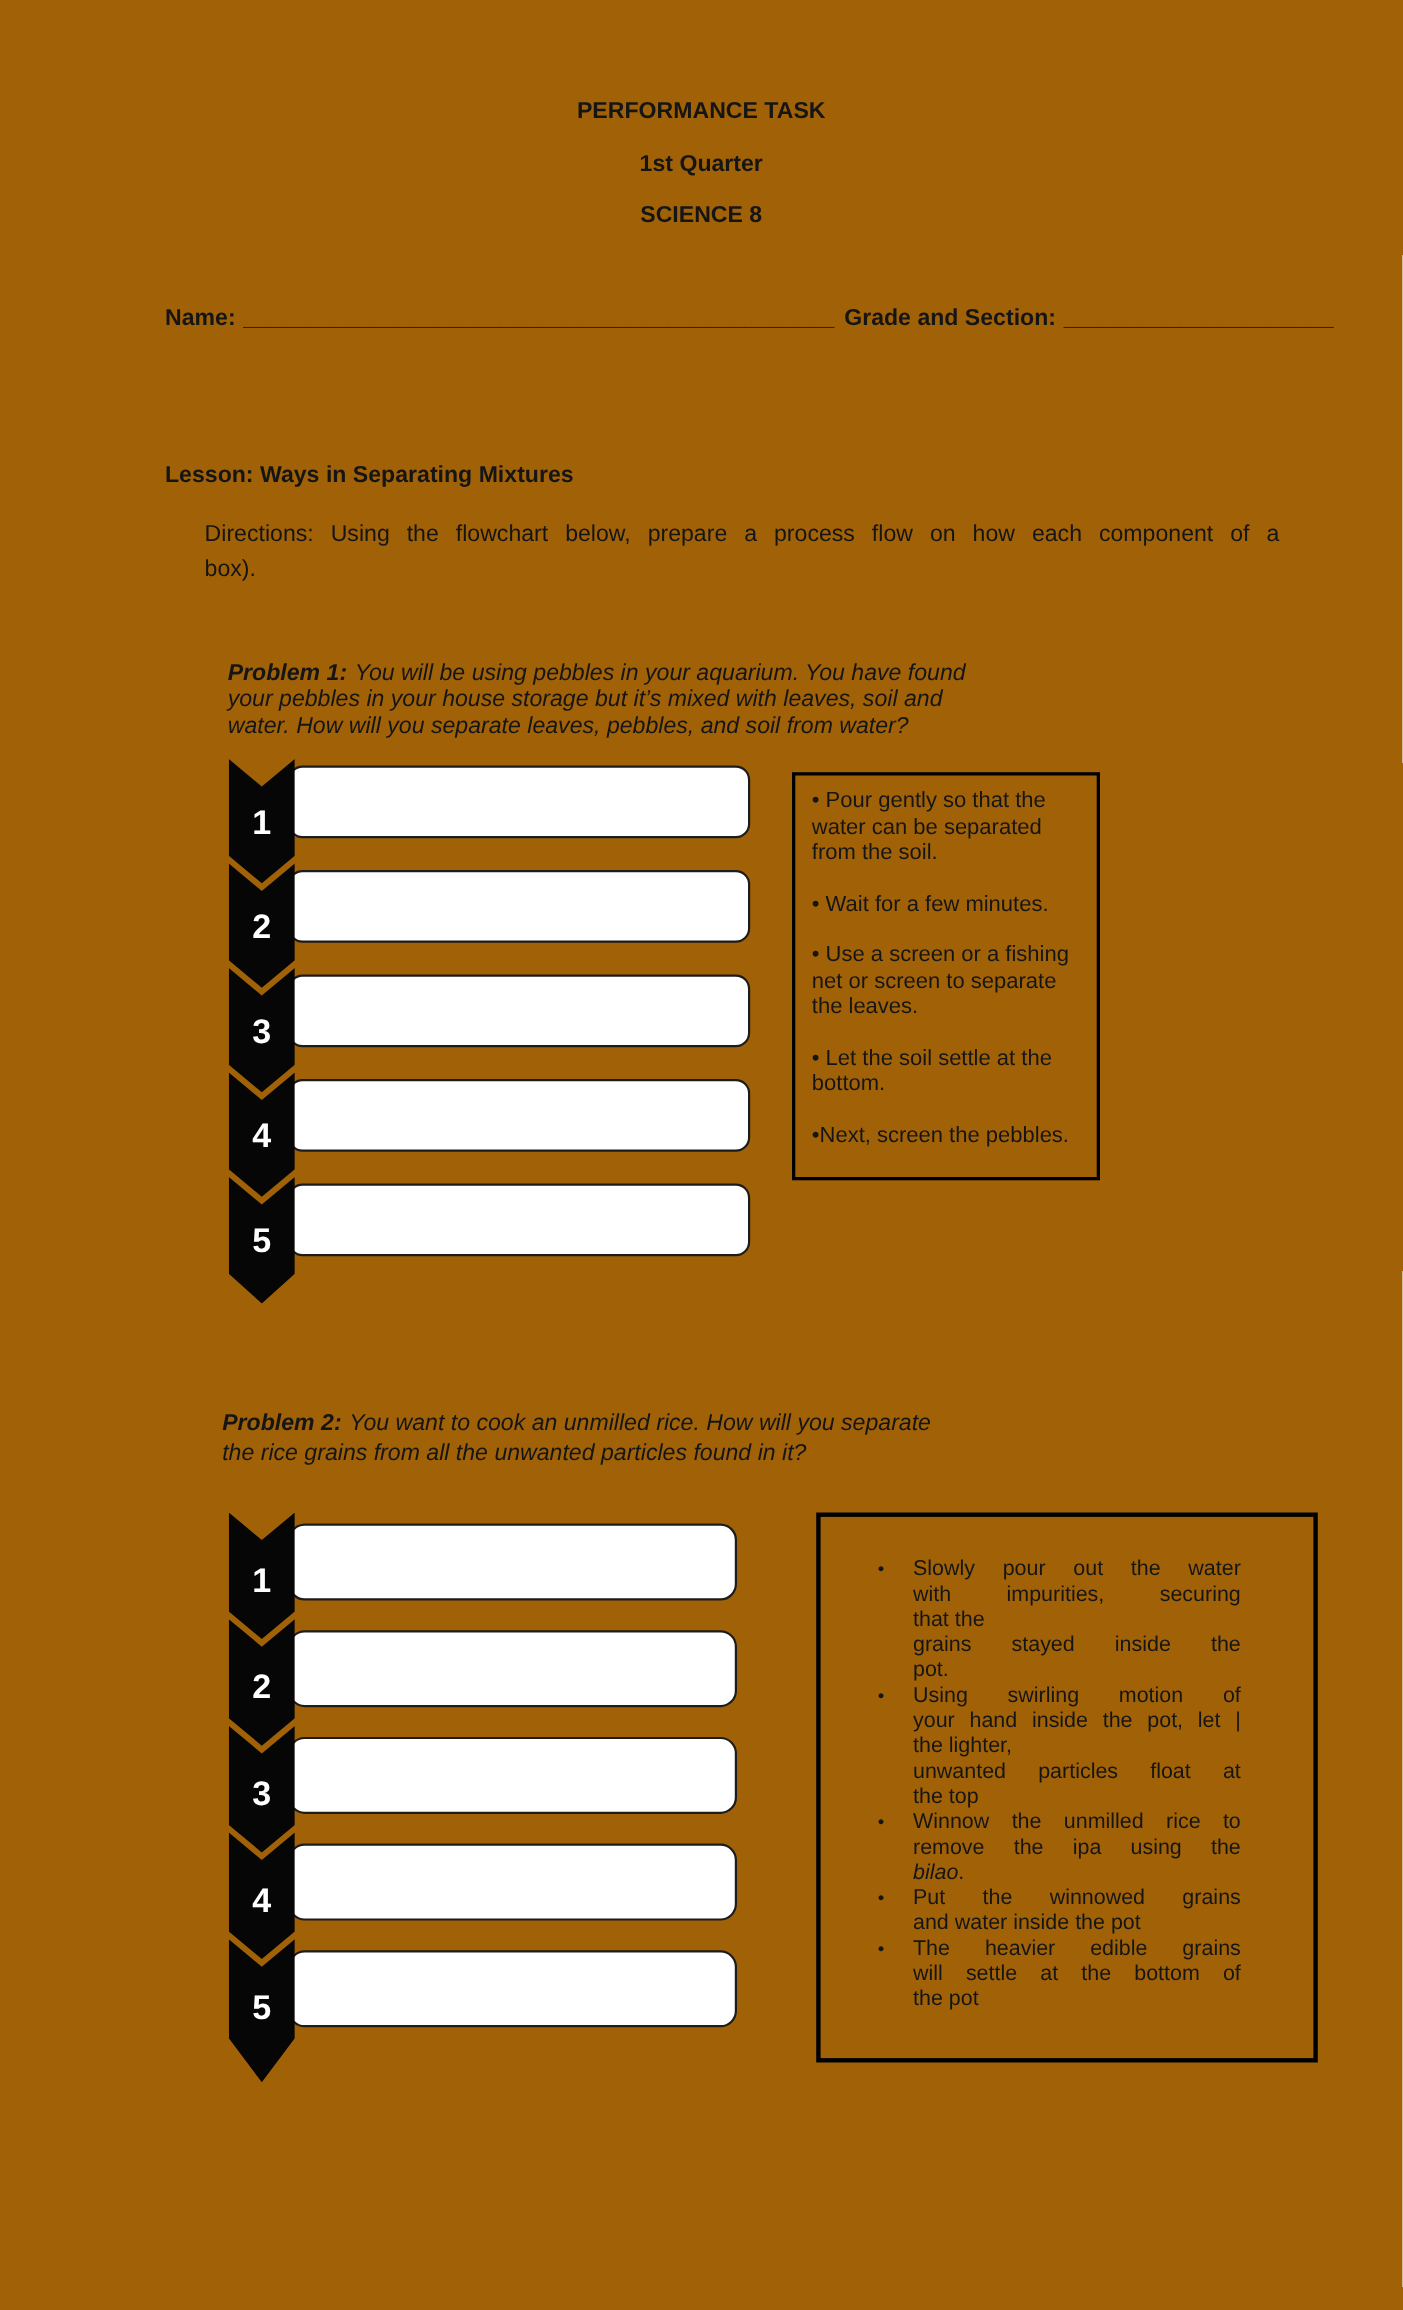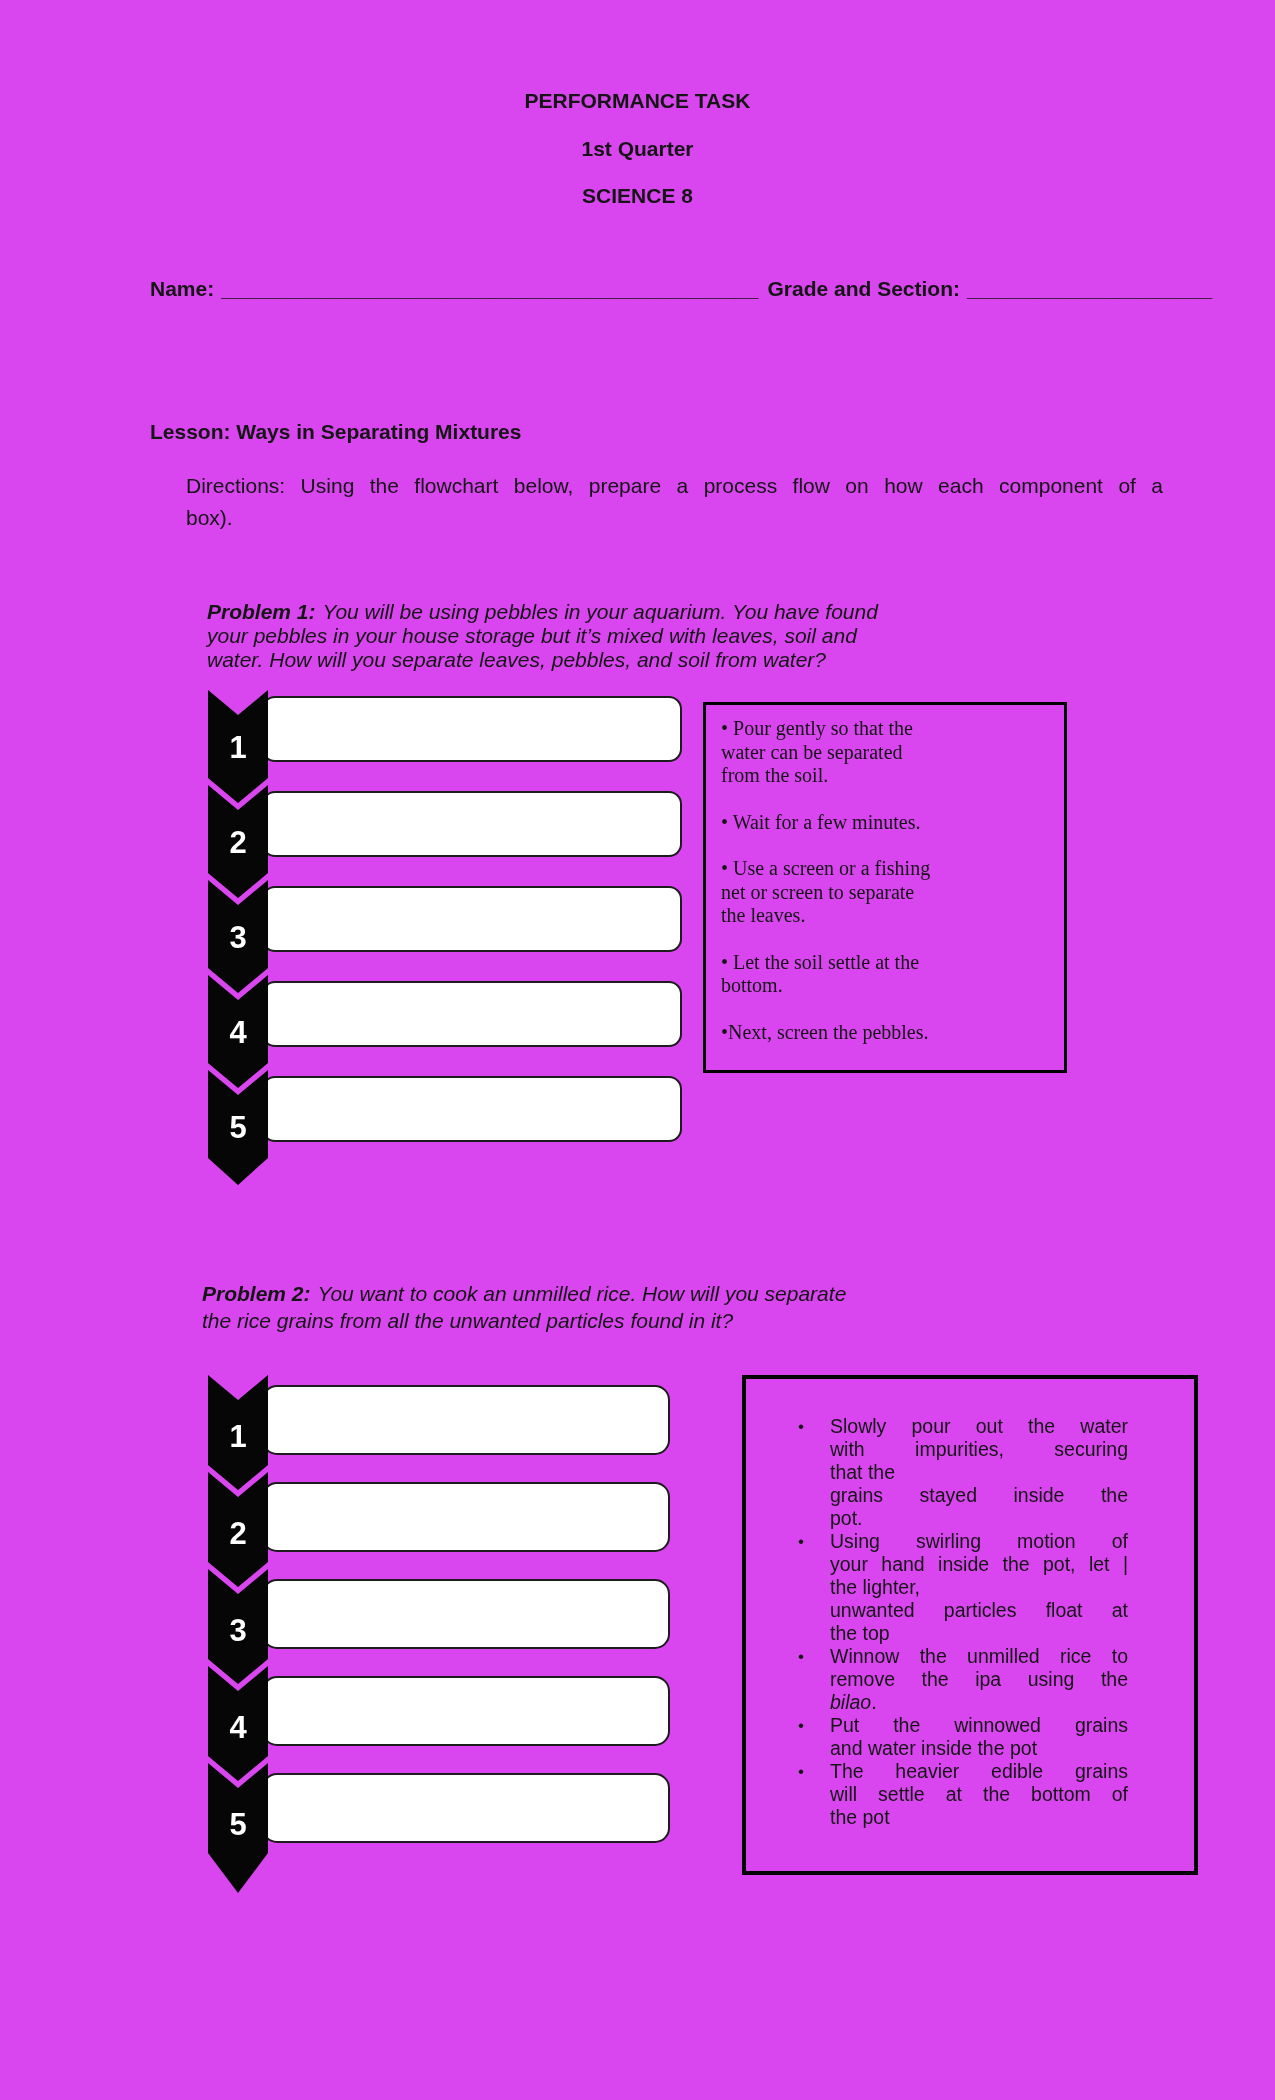--- a/index.html
+++ b/index.html
@@ -3,21 +3,21 @@
 <meta charset="utf-8">
 <style>
   html, body {
     margin: 0; padding: 0;
     width: 1275px; height: 2100px;
     background: #ffffff;
     overflow: hidden;
     font-family: "Liberation Sans", sans-serif;
     color: #151515;
   }
-  .page { position: relative; width: 1275px; height: 2100px; background: #d946ef; }
+  .page { position: relative; width: 1275px; height: 2100px; background: #a16207; }
 
   
   .hd { position: absolute; left: 0; width: 100%; text-align: center;
         font-weight: bold; font-size: 21px; line-height: 24px; }
   .t1 { top: 89px; }
   .t2 { top: 137px; }
   .t3 { top: 184px; }
 
   
   .namerow { position: absolute; top: 277px; left: 150px; font-size: 21px;
@@ -58,23 +58,23 @@
   .sbox { position: absolute; left: 54px; background: #ffffff;
           border: 2px solid #1c1c1c; box-sizing: border-box; z-index: 1; }
   .flow1 .sbox { width: 420px; height: 66px; border-radius: 13px; }
   .flow1 .b1 { top: 6px; }   .flow1 .b2 { top: 101px; } .flow1 .b3 { top: 196px; }
   .flow1 .b4 { top: 291px; } .flow1 .b5 { top: 386px; }
   .flow2 .sbox { width: 408px; height: 70px; border-radius: 15px; }
   .flow2 .b1 { top: 10px; }  .flow2 .b2 { top: 107px; } .flow2 .b3 { top: 204px; }
   .flow2 .b4 { top: 301px; } .flow2 .b5 { top: 398px; }
 
   
-  .hint1 { position: absolute; left: 495px; top: 12px; width: 364px; height: 371px;
+  .hint1 { position: absolute; left: 512px; top: 12px; width: 280px; height: 371px;
            border: 3px solid #000; box-sizing: border-box;
-           padding: 12px 3px 0 15px; font-size: 20px; line-height: 23.5px; font-family: Liberation Serif, serif; }
+           padding: 12px 3px 0 15px; font-size: 20px; line-height: 23.5px; }
   .hint1 p { margin: 0 0 23px 0; }
 
   
   .hint2 { position: absolute; left: 534px; top: 0; width: 456px; height: 500px;
            border: 4px solid #000; box-sizing: border-box; padding-top: 36px;
            font-size: 19.5px; line-height: 23px; }
   .h2row { display: flex; }
   .h2mk { margin-left: 52px; width: 32px; flex: 0 0 32px; font-size: 17px; }
   .h2tx { width: 298px; }
   .h2tx .jl { text-align: justify; text-align-last: justify; }

